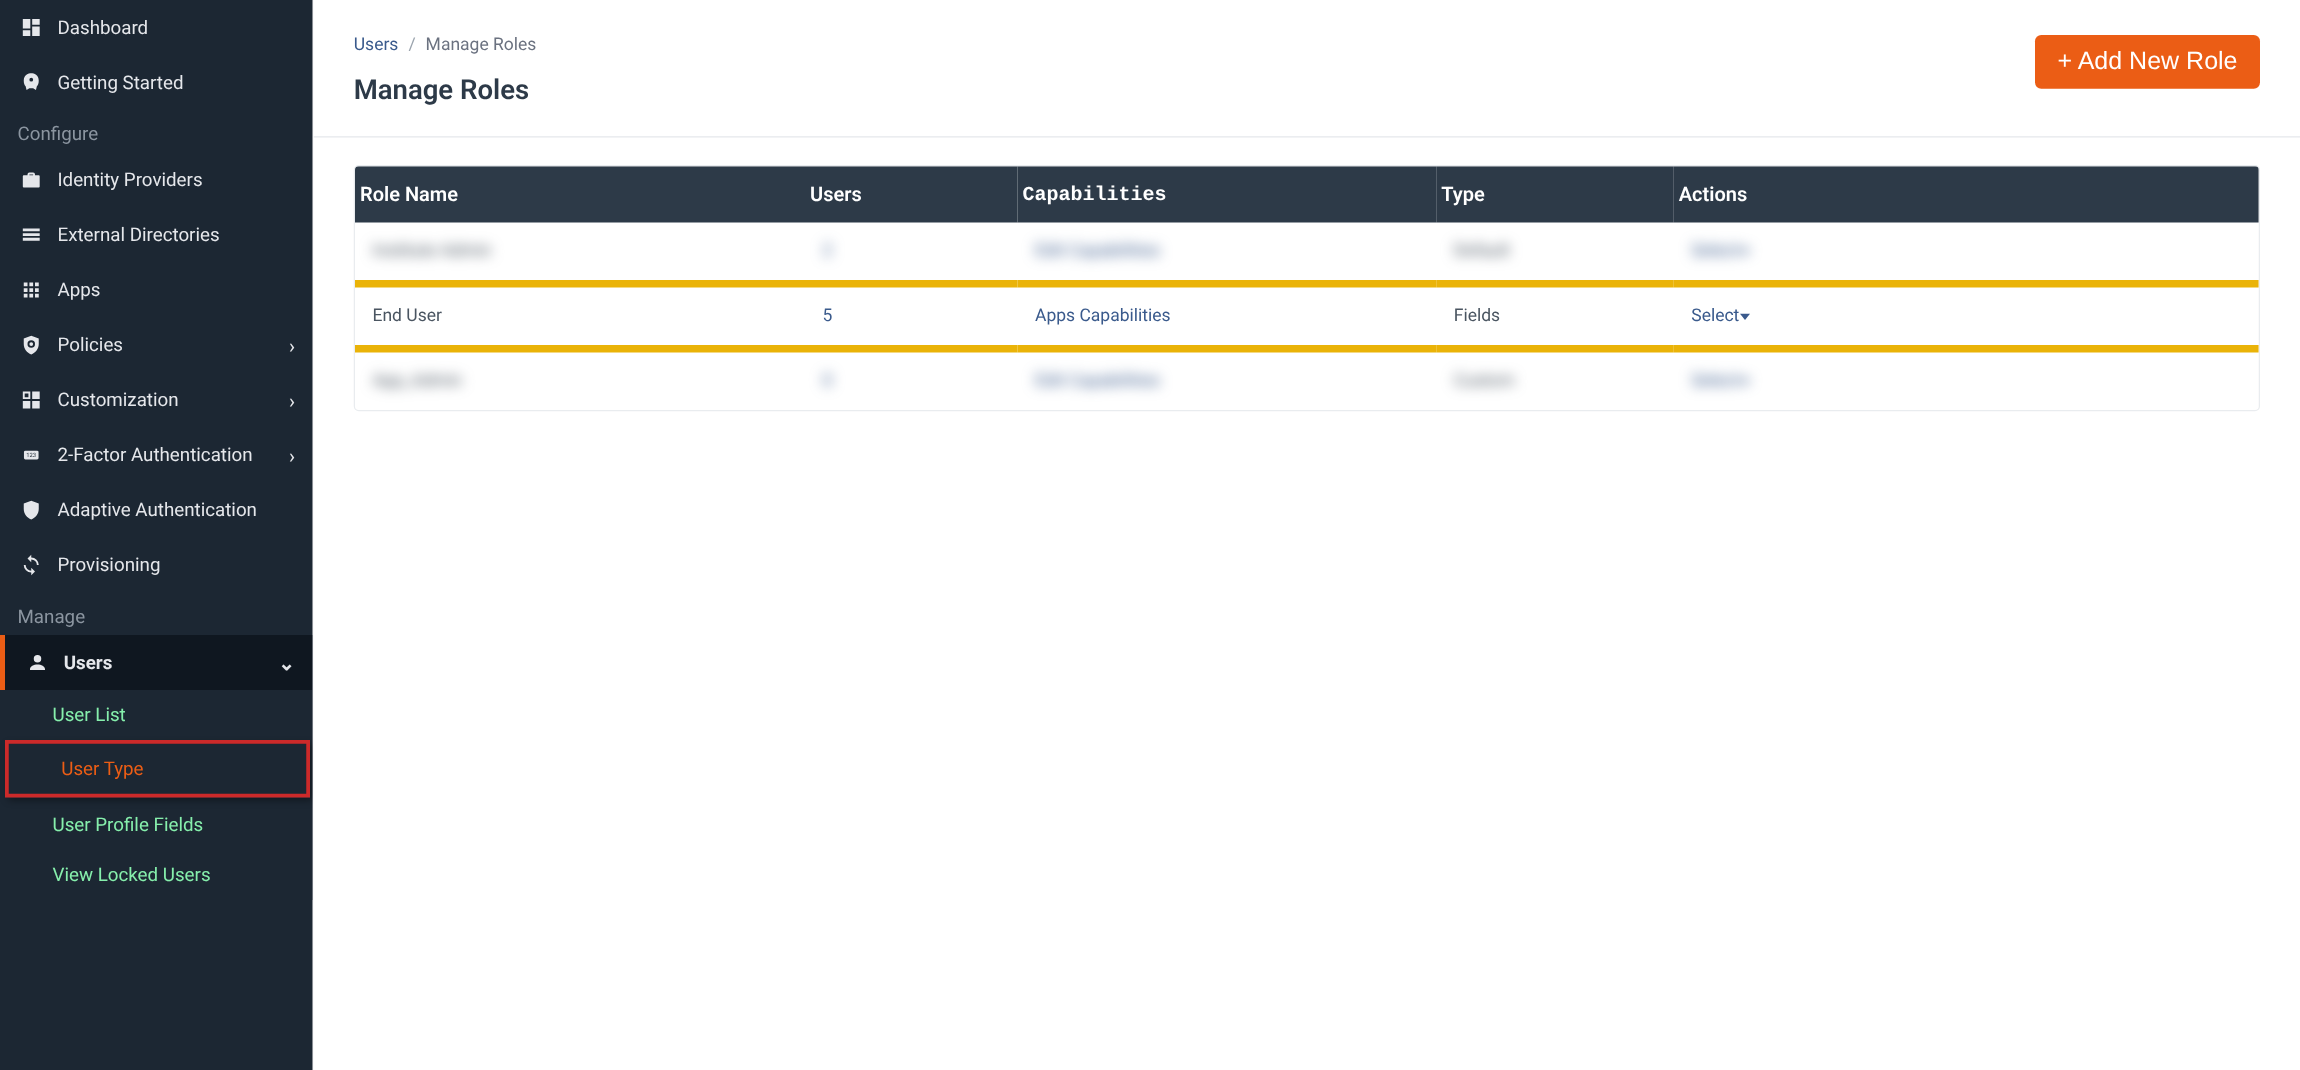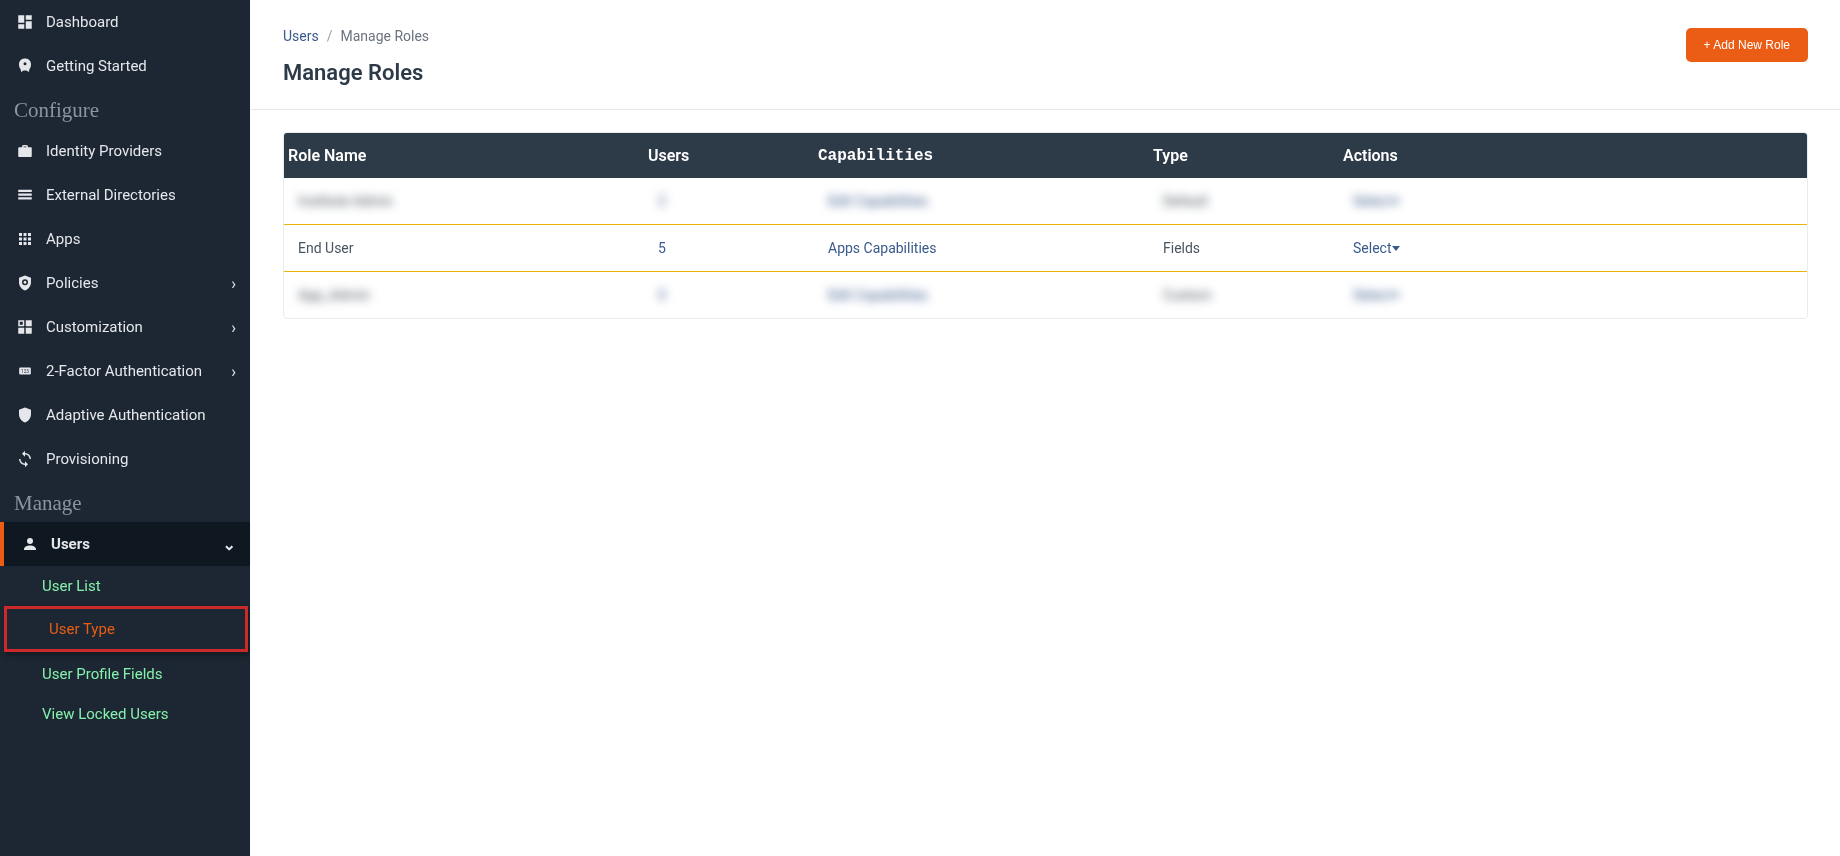--- a/index.html
+++ b/index.html
@@ -37,23 +37,22 @@
       height: 20px;
       display: inline-flex;
       align-items: center;
       justify-content: center;
       margin-right: 10px;
       flex-shrink: 0;
     }
     .nav-item .chevron { margin-left: auto; font-size: 16px; }
     .nav-section {
       padding: 10px 14px 6px;
-      font-size: 21px;
+      font-size: 15px;
       color: #8b95a0;
-      font-family: Liberation Serif, serif;
     }
     .nav-item.active {
       background: #0f1720;
       font-weight: 600;
       border-left: 4px solid #eb5d15;
       padding-left: 15px;
     }
     .nav-sub {
       background: #1c2733;
     }
@@ -99,21 +98,21 @@
       color: #2d3a48;
       margin-bottom: 24px;
     }
     .add-btn {
       margin-left: auto;
       background: #eb5d15;
       color: #fff;
       border: none;
       padding: 10px 18px;
       border-radius: 5px;
-      font-size: 12px;
+      font-size: 20px;
       cursor: pointer;
       font-weight: 500;
     }
     .divider {
       border: none;
       border-top: 1px solid #e5e7eb;
       margin: 0 -32px 22px;
     }
     .table-wrap {
       border: 1px solid #e9ecef;
@@ -121,21 +120,21 @@
       overflow: hidden;
     }
     table { width: 100%; border-collapse: collapse; }
     thead tr { background: #2d3a48; color: #ffffff; }
     thead th {
       text-align: left;
       font-weight: 600;
       font-size: 16px;
       padding: 13px 4px;
     }
-    tbody tr { border-bottom: 1px solid #eab308; }
+    tbody tr { border-bottom: 6px solid #eab308; }
     tbody tr:last-child { border-bottom: none; }
     tbody td {
       padding: 15px 14px;
       font-size: 14px;
       color: #4a5561;
     }
     .blurred { filter: blur(5px); }
     .link { color: #3a5a8c; cursor: pointer; }
     .select-drop { color: #3a5a8c; cursor: pointer; display: inline-flex; align-items: center; gap: 1px; }
     .caret-down {

